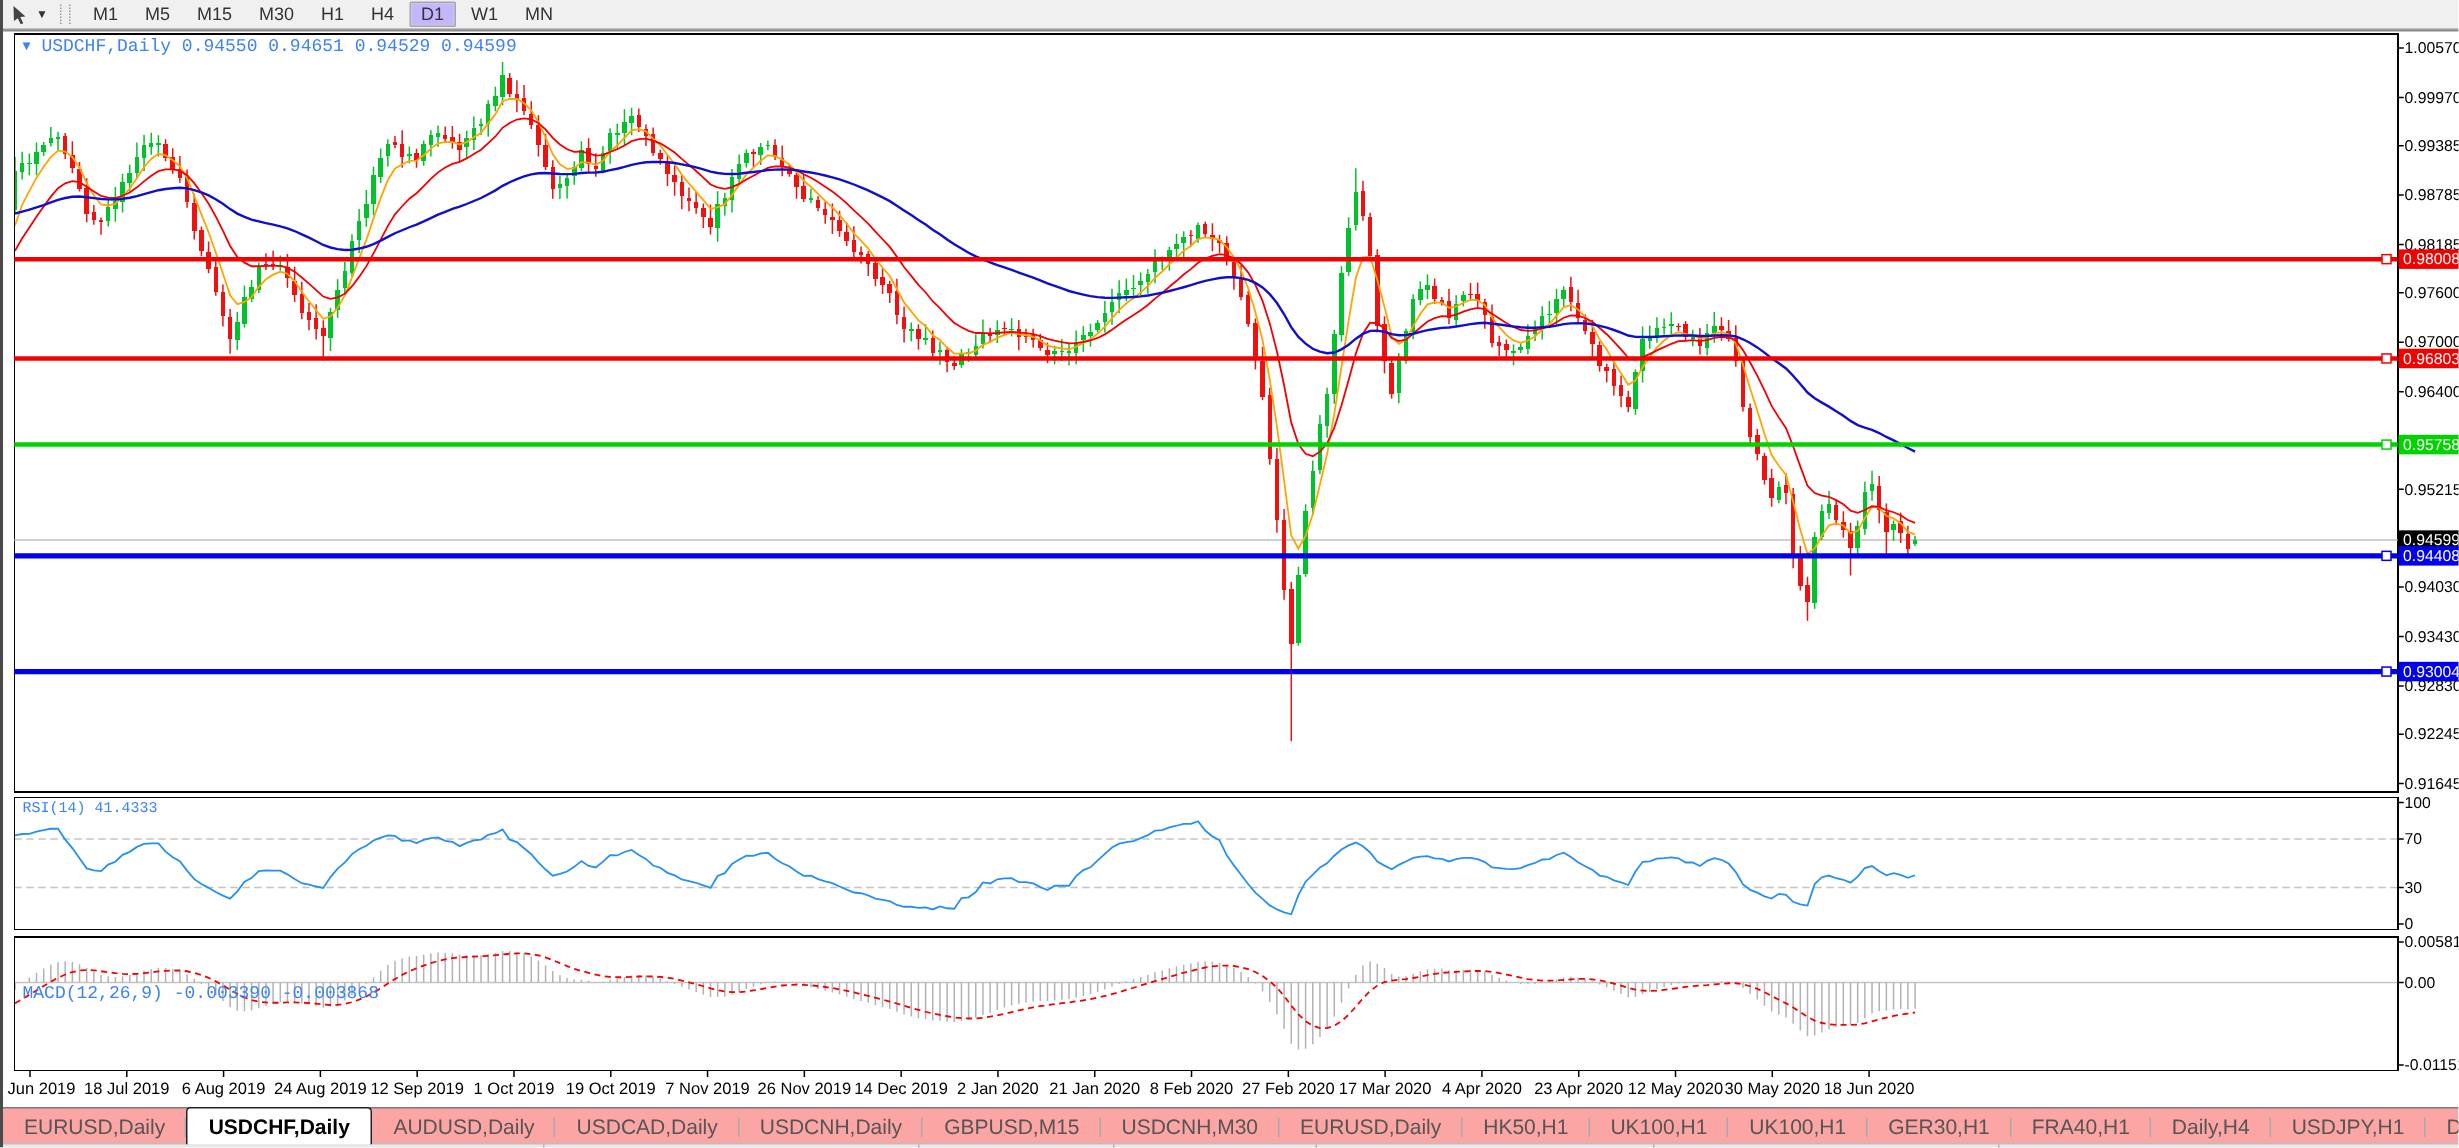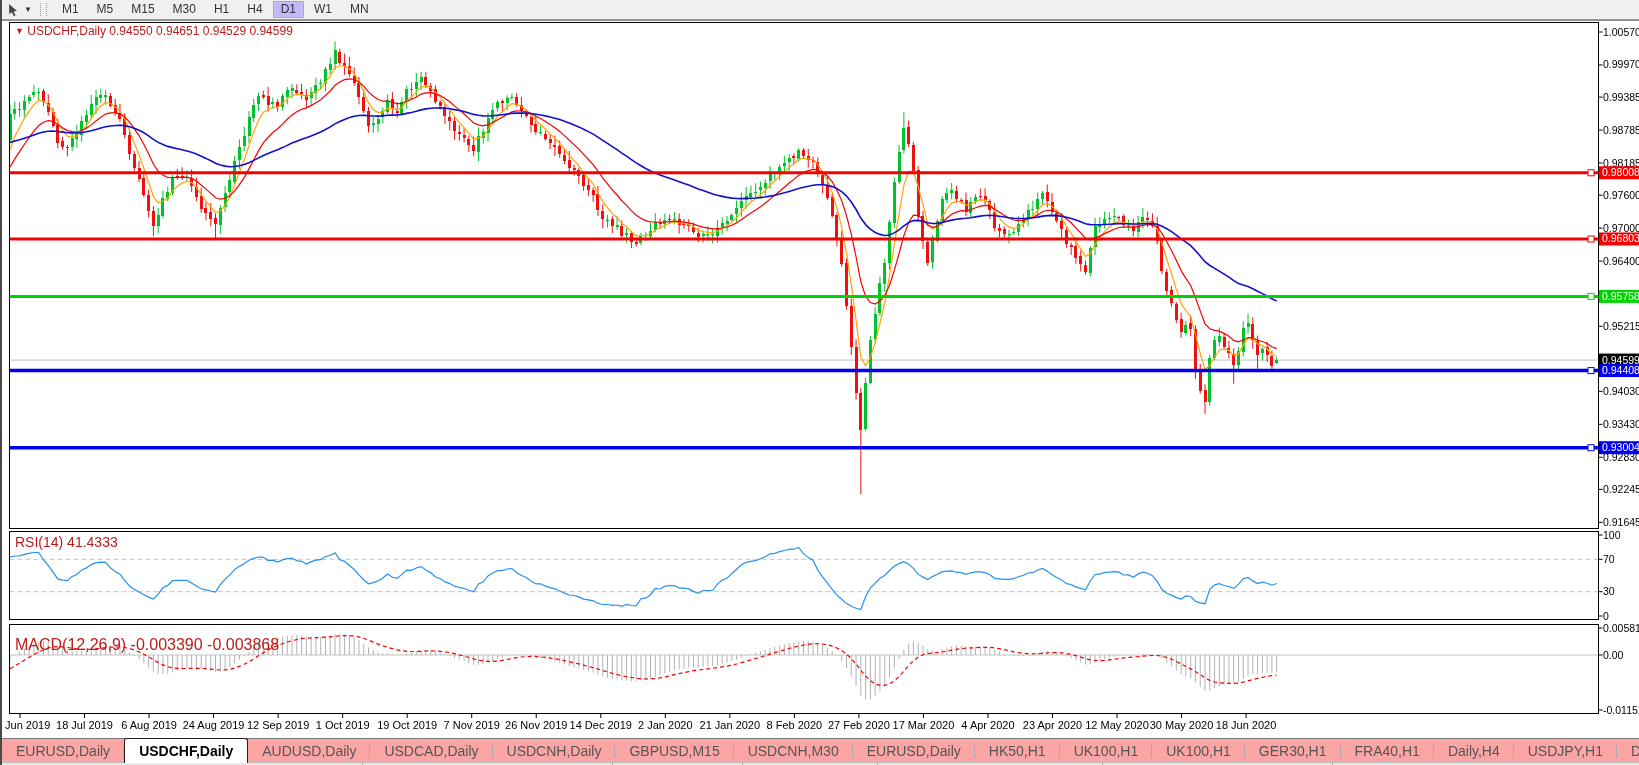--- a/index.html
+++ b/index.html
@@ -8,25 +8,25 @@
   
   .toolbar{position:absolute;left:0;top:0;width:100%;height:19px;background:#f0f0f0;border-bottom:1px solid #9a9a9a;display:flex;align-items:center;font-size:12px;color:#222;}
   .tool-icon{width:20px;height:15px;margin-left:2px;display:flex;align-items:center;justify-content:center;cursor:pointer;}
   .caret{font-size:8px;color:#333;margin-right:4px;cursor:pointer;}
   .grip{width:5px;height:13px;margin:0 6px 0 4px;border-left:1px dotted #9a9a9a;border-right:1px dotted #9a9a9a;}
   .tfbtn{padding:1px 7px;margin:0 1px;border:1px solid transparent;border-radius:1px;cursor:pointer;color:#333;line-height:13px;}
   .tfbtn.active{background:#c4b5fd;border:1px solid #a8a8a8;box-shadow:inset 0 0 2px #ddd;}
   
   #chartsvg{position:absolute;left:0;top:20px;}
   
-  .overlay{position:absolute;color:#b91c1c;white-space:nowrap;pointer-events:none;}
+  .overlay{position:absolute;color:#3b82f6;white-space:nowrap;pointer-events:none;font-family:Liberation Mono, monospace;}
   .title-line{left:13px;top:24px;font-size:12px;}
   .title-line .mark{font-size:9px;vertical-align:1px;}
-  .rsi-label{left:13px;top:534px;font-size:14px;}
-  .macd-label{left:13px;top:636px;font-size:16px;}
+  .rsi-label{left:13px;top:534px;font-size:10px;}
+  .macd-label{left:13px;top:655px;font-size:12px;}
   
   .hit{position:absolute;background:transparent;}
   
   .tabbar{position:absolute;left:0;top:738px;width:100%;height:24px;background:#fca5a5;border-top:1px solid #7a7a7a;display:flex;align-items:flex-end;font-size:14px;color:#555;}
   .tab{padding:3px 14px 4px 14px;cursor:pointer;position:relative;line-height:16px;}
   .tab:not(.active):not(:last-child)::after{content:"";position:absolute;right:0;top:5px;height:13px;border-right:1px solid #aaa;}
   .tab.active{background:#fff;border:1px solid #222;border-bottom:none;border-radius:3px 3px 0 0;color:#000;font-weight:bold;padding-top:4px;margin-top:-2px;z-index:2;}
   .statusstrip{position:absolute;left:0;top:762px;width:100%;height:3px;background:#e8e8e8;border-top:1px solid #bdbdbd;}
   .statusstrip i{position:absolute;top:0;width:1px;height:3px;background:#b0b0b0;}
 </style>

